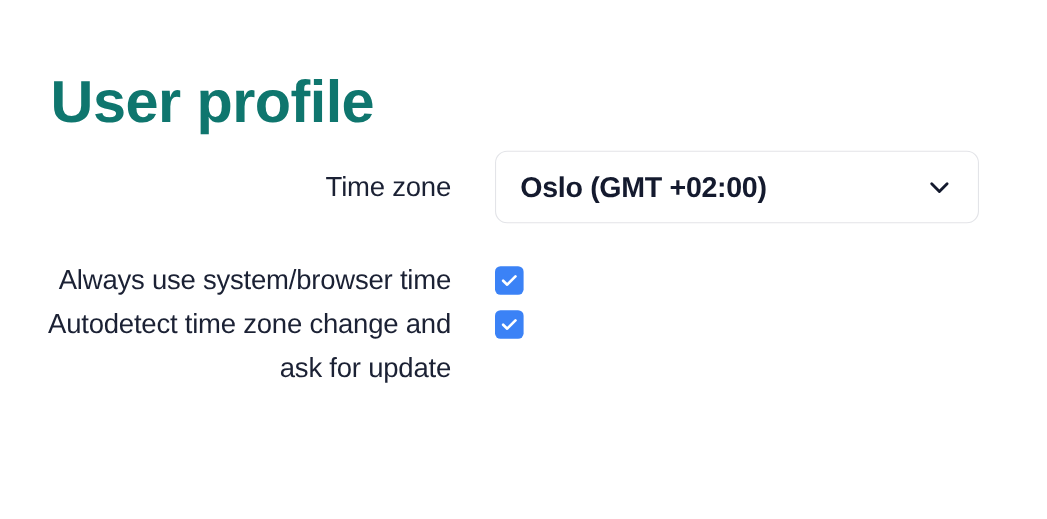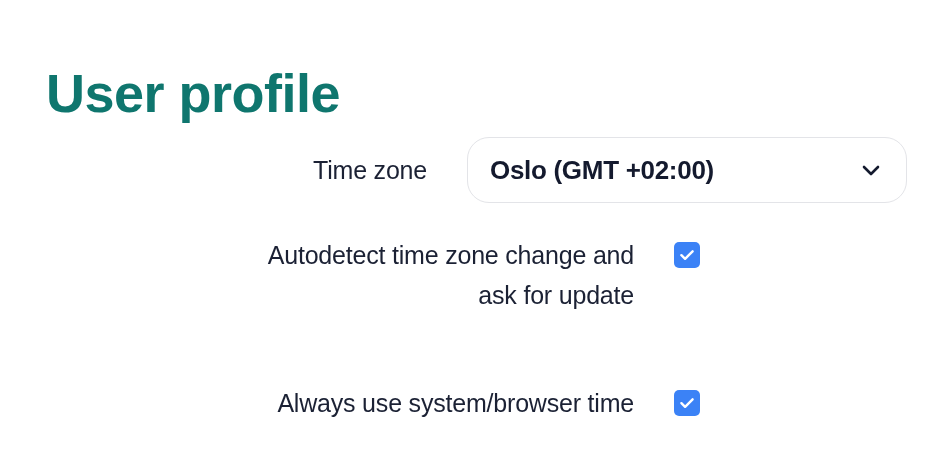--- a/index.html
+++ b/index.html
@@ -41,21 +41,20 @@
     position: absolute;
     left: 0;
     top: 137px;
     width: 952px;
   }
 
   .form-row {
     display: flex;
     align-items: flex-start;
     width: 924px;
-    justify-content: center;
   }
 
   .row-timezone { margin-bottom: 32px; }
   .row-autodetect { margin-bottom: 68px; }
 
   .field-label {
     width: 410px;
     text-align: right;
     padding-right: 0;
     font-size: 25px;
@@ -79,21 +78,21 @@
     margin-left: 40px;
     display: flex;
     align-items: flex-start;
   }
 
   
   .select-box {
     width: 440px;
     height: 66px;
     border: 1.5px solid #e3e4e8;
-    border-radius: 22px;
+    border-radius: 11px;
     background: #ffffff;
     display: flex;
     align-items: center;
     justify-content: space-between;
     padding: 0 20px 0 22px;
     cursor: pointer;
   }
   .select-value {
     font-size: 26px;
     font-weight: 700;
@@ -142,35 +141,35 @@
           <span class="select-value">Oslo (GMT +02:00)</span>
           <span class="chevron-icon">
             <svg width="28" height="28" viewBox="0 0 28 28" fill="none">
               <path d="M7 11 L14 18 L21 11" stroke="#141a2e" stroke-width="2.6" stroke-linecap="round" stroke-linejoin="round"></path>
             </svg>
           </span>
         </div>
       </div>
     </div>
 
-    <div class="form-row row-autodetect">
-      <div class="field-label">Autodetect time zone change and ask for update</div>
+    <div class="form-row row-systemtime">
+      <div class="field-label">Always use system/browser time</div>
       <div class="field-control">
         <div class="checkbox">
           <span>
             <svg width="18" height="18" viewBox="0 0 18 18" fill="none">
               <path d="M3.4 9.2 L7.1 12.8 L14.6 5.3" stroke="#ffffff" stroke-width="2.4" stroke-linecap="round" stroke-linejoin="round"></path>
             </svg>
           </span>
         </div>
       </div>
     </div>
 
-    <div class="form-row row-systemtime">
-      <div class="field-label">Always use system/browser time</div>
+    <div class="form-row row-autodetect">
+      <div class="field-label">Autodetect time zone change and ask for update</div>
       <div class="field-control">
         <div class="checkbox">
           <span>
             <svg width="18" height="18" viewBox="0 0 18 18" fill="none">
               <path d="M3.4 9.2 L7.1 12.8 L14.6 5.3" stroke="#ffffff" stroke-width="2.4" stroke-linecap="round" stroke-linejoin="round"></path>
             </svg>
           </span>
         </div>
       </div>
     </div>

